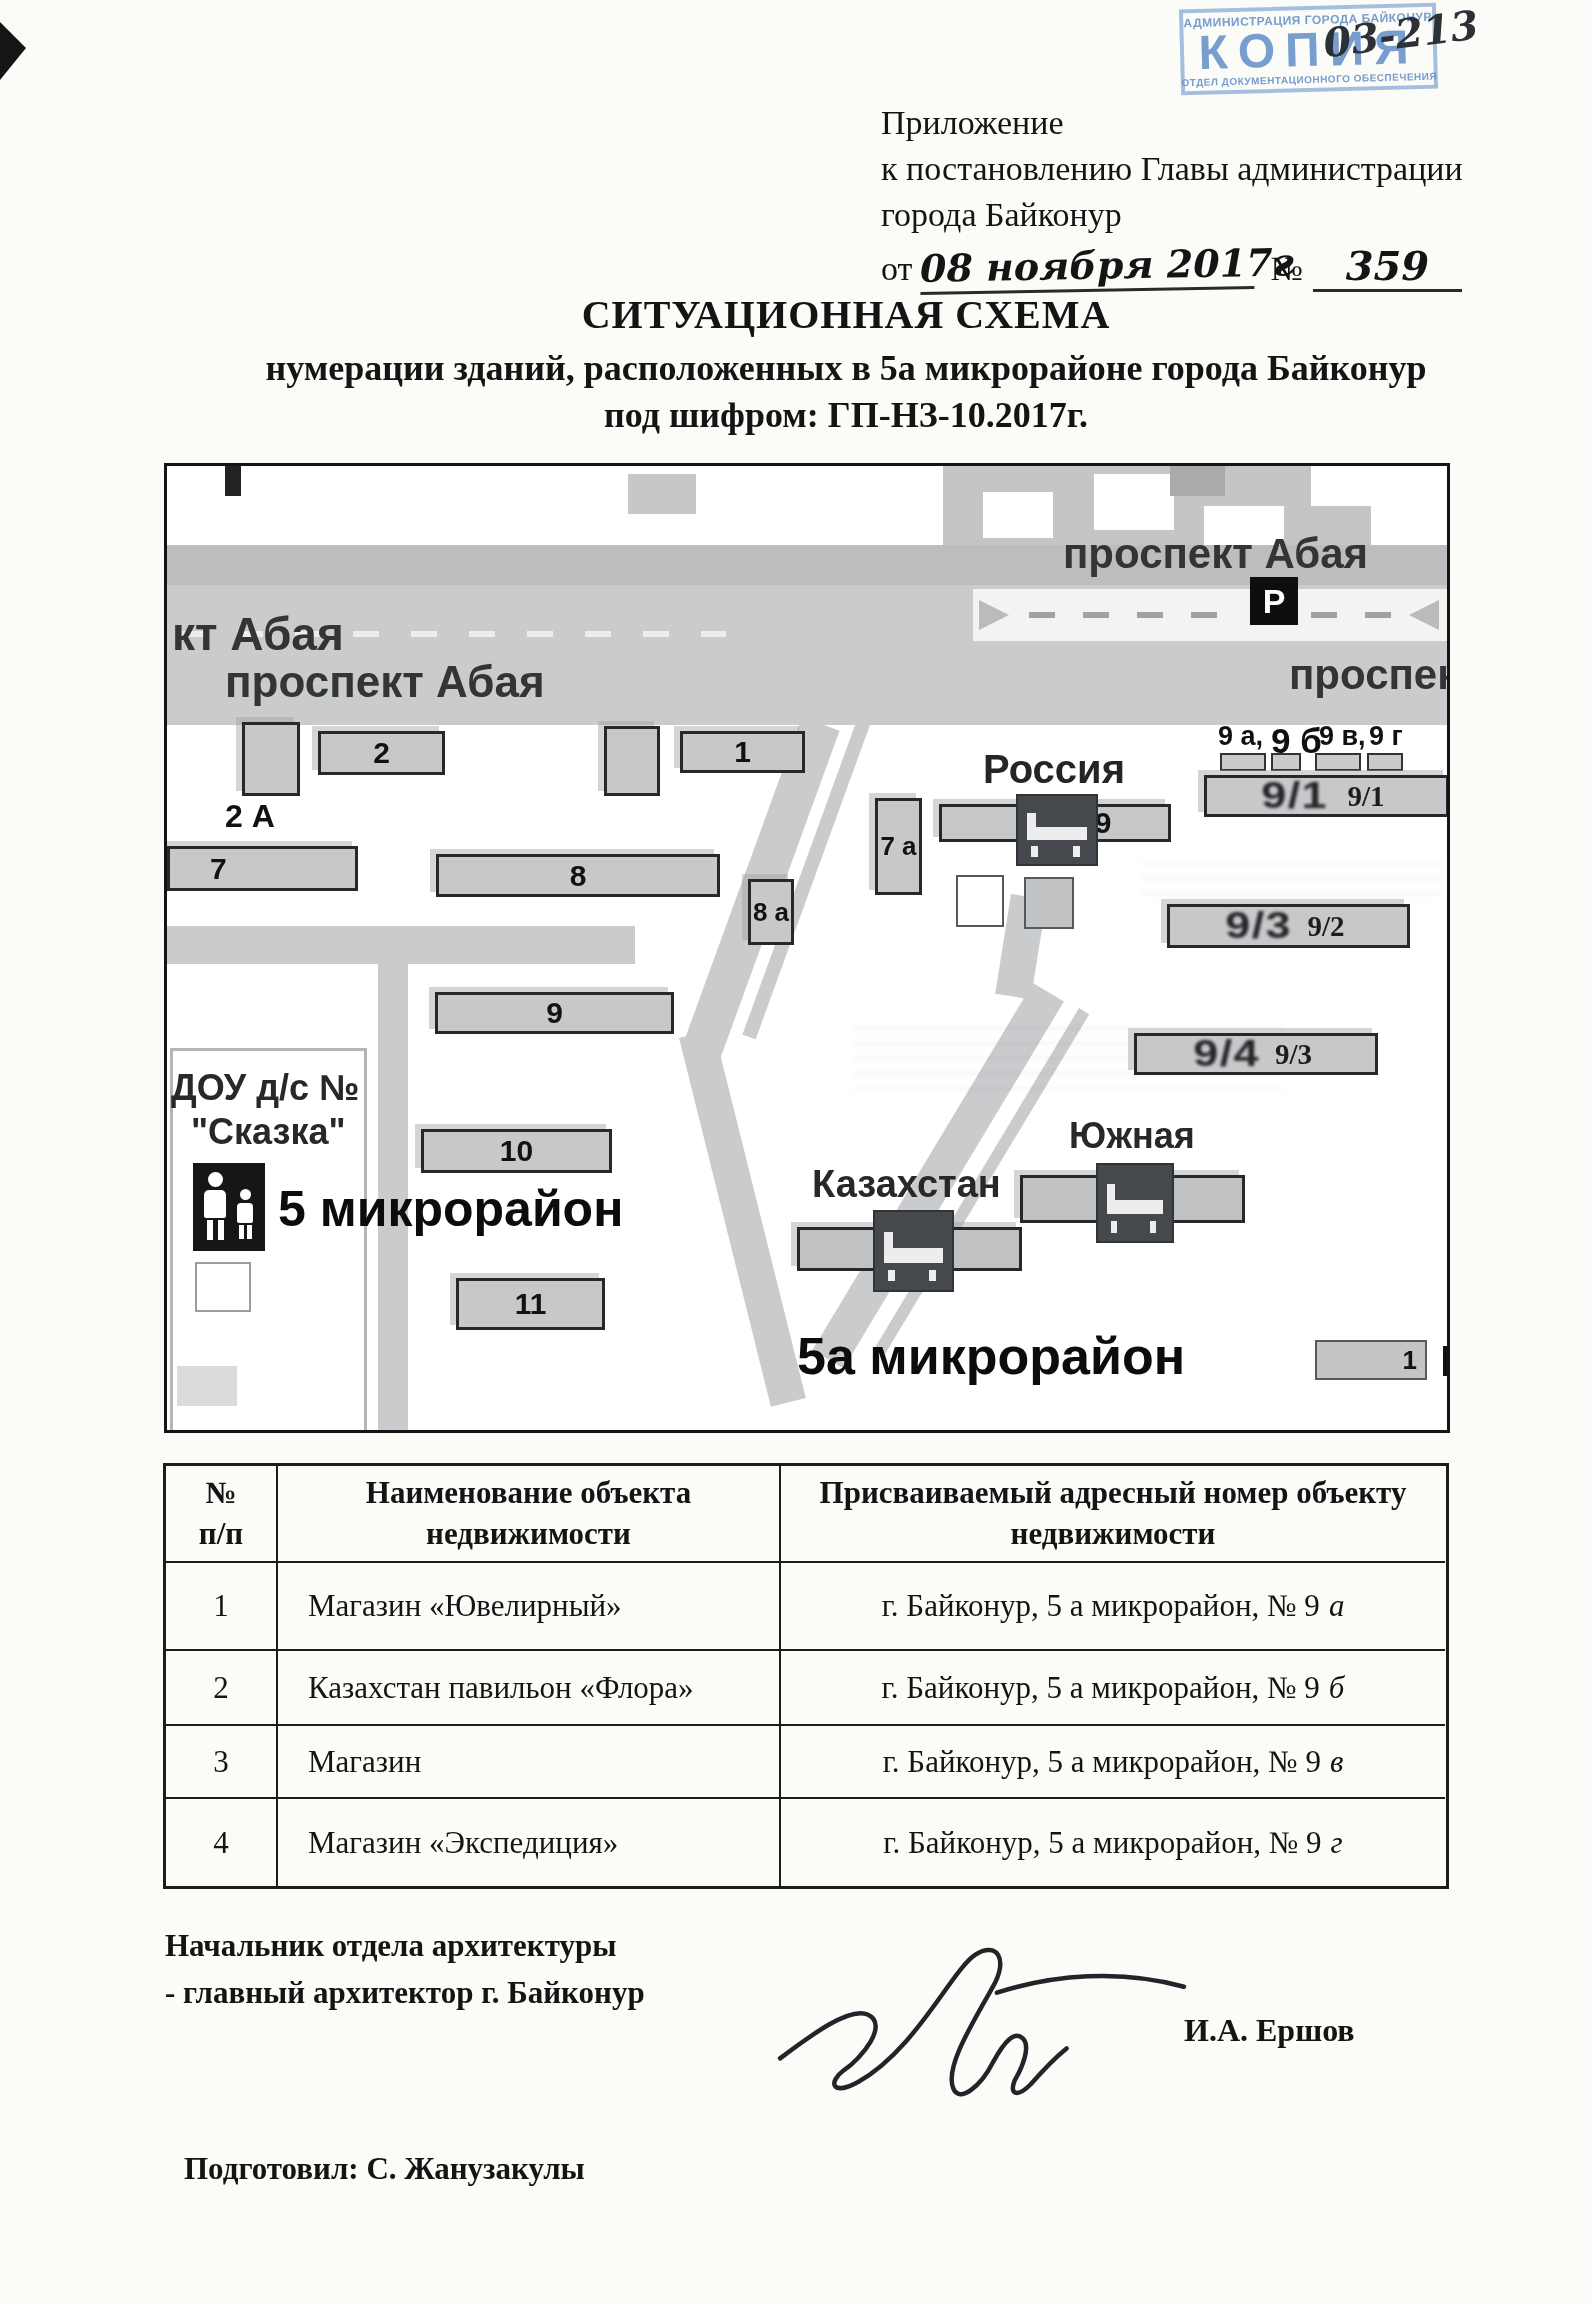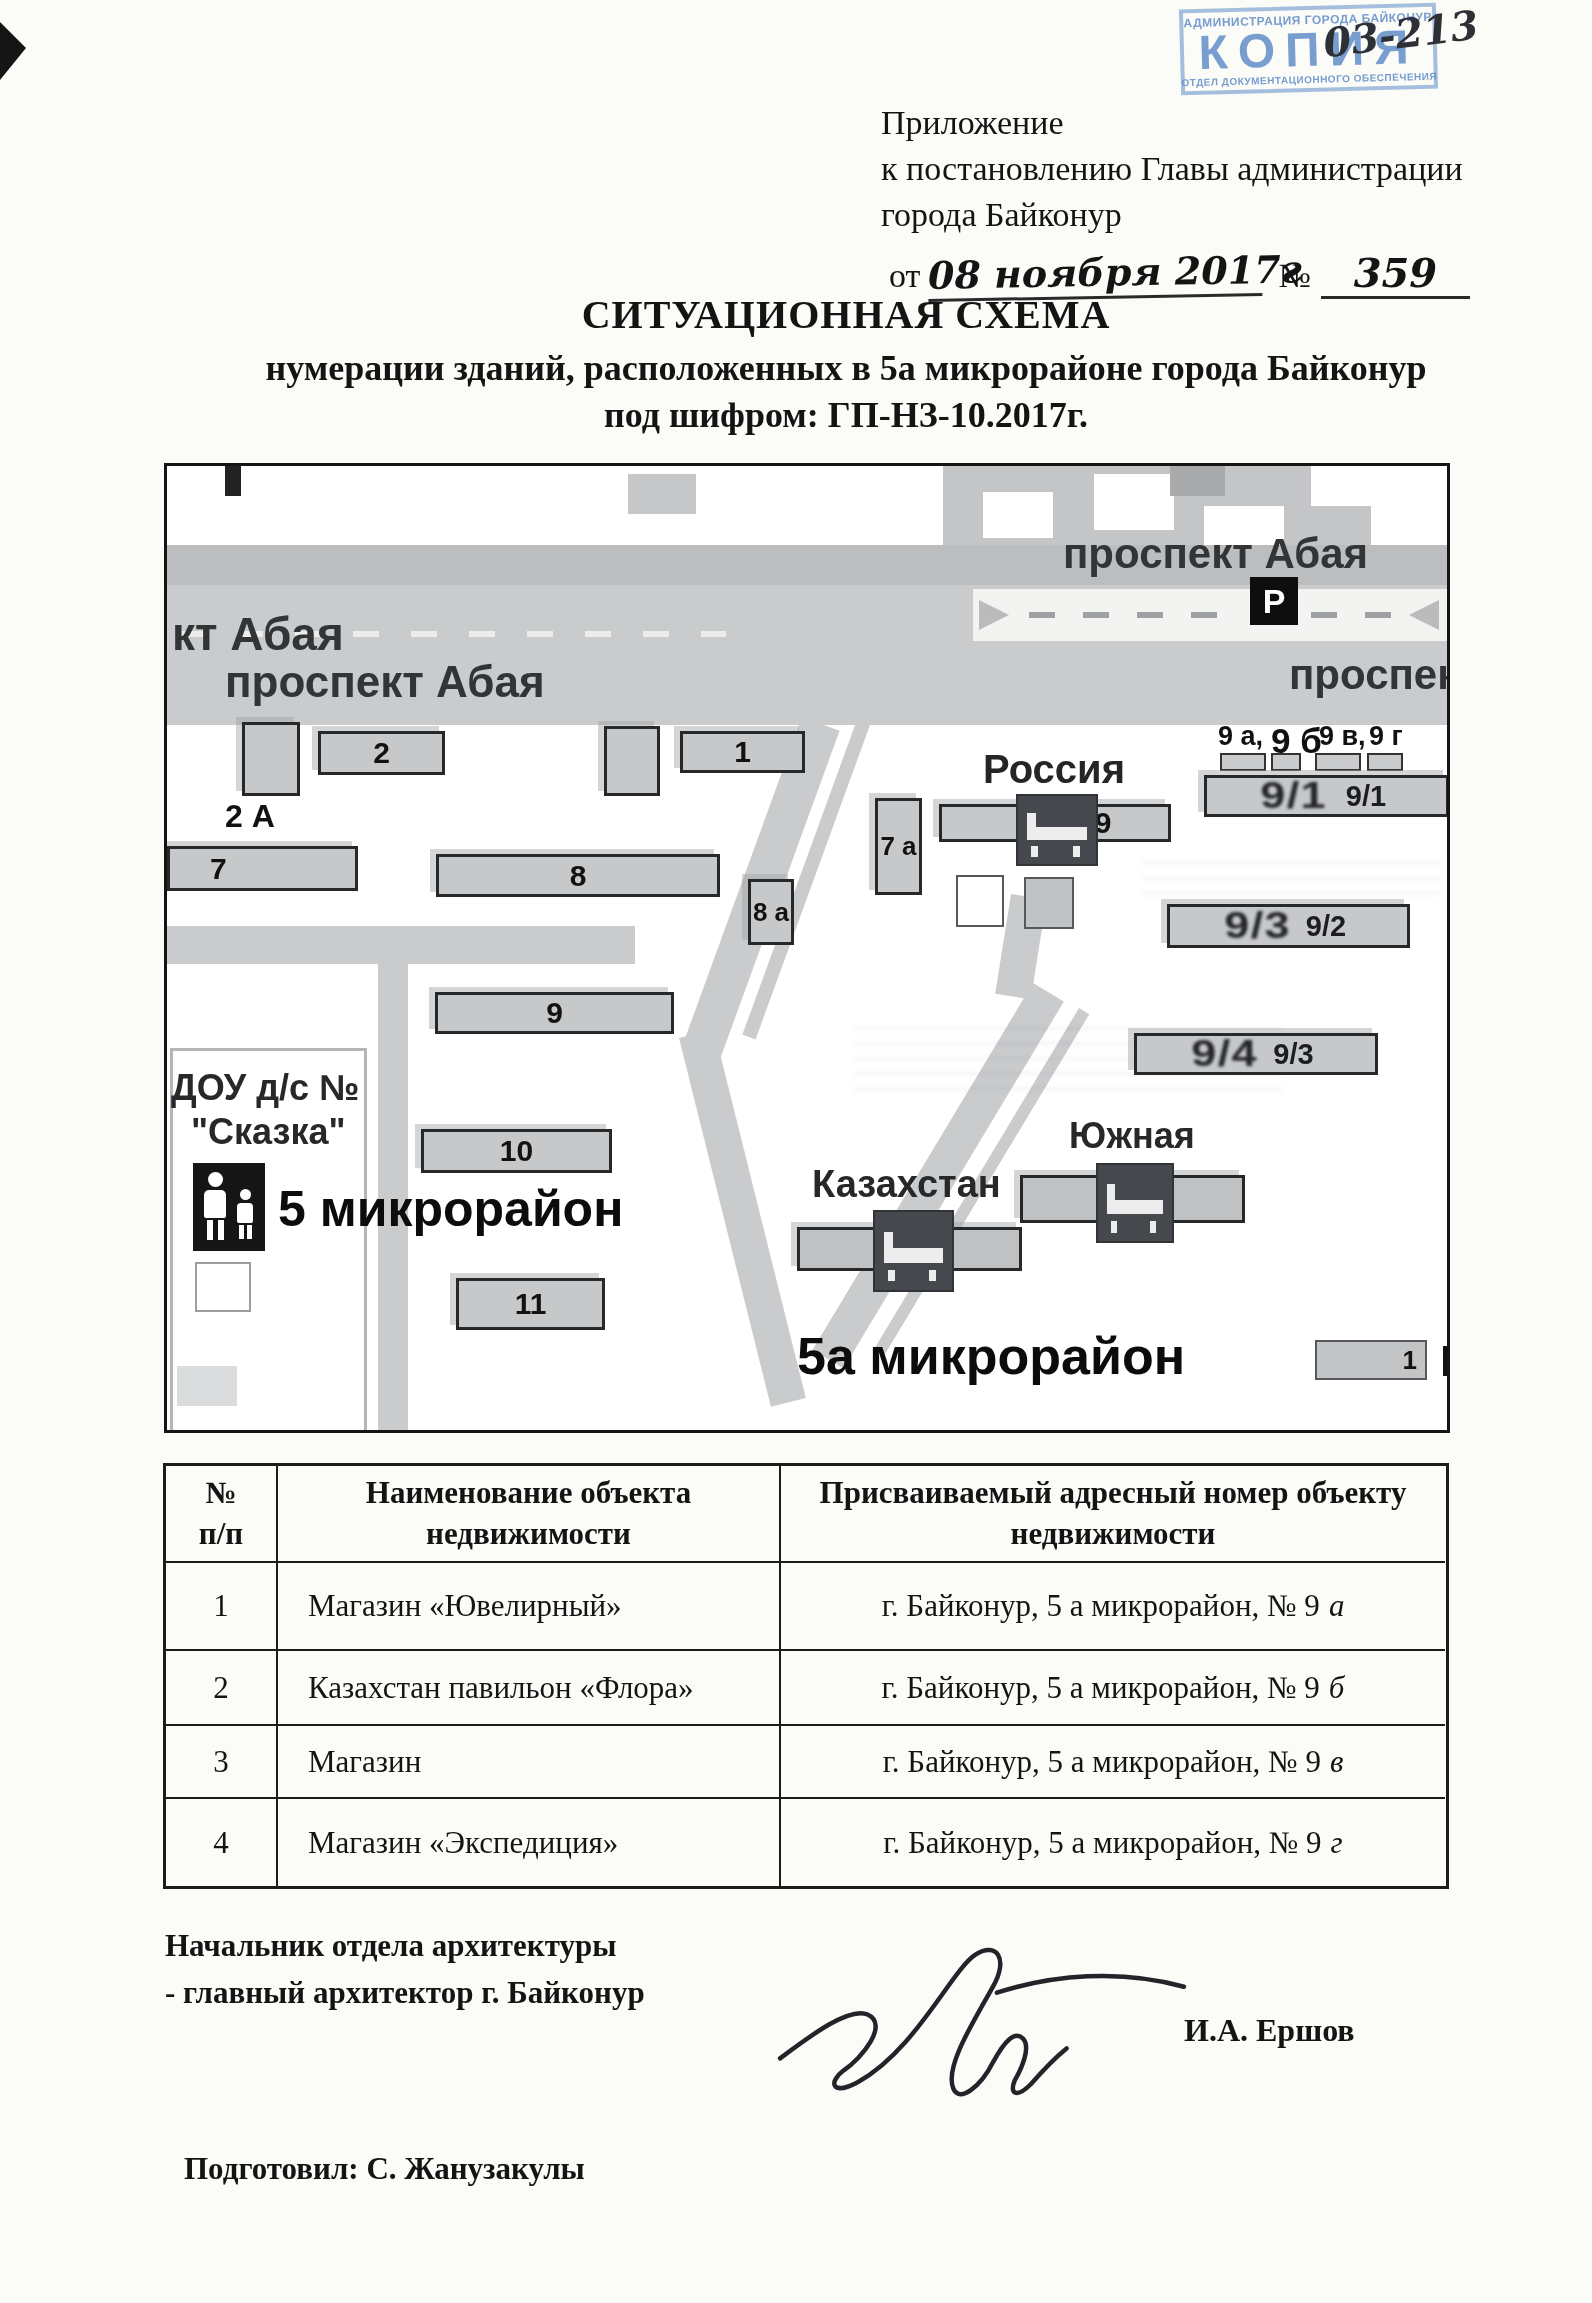--- a/index.html
+++ b/index.html
@@ -18,21 +18,21 @@
     transform:rotate(-1.5deg);display:flex;flex-direction:column;align-items:center;
     justify-content:space-between;padding:3px 4px;box-sizing:border-box;
     font-family:"Liberation Sans",sans-serif;color:rgba(96,140,200,.85);}
   .stamp-small{font-size:12px;font-weight:700;letter-spacing:0.5px;white-space:nowrap;}
   .stamp-big{font-size:48px;font-weight:700;letter-spacing:10px;line-height:.85;}
   .stamp-no{left:1323px;top:10px;font-family:"DejaVu Serif",serif;font-style:italic;
     font-weight:700;font-size:40px;color:#2e3038;transform:rotate(-7deg);}
 
   
   .hdr{left:881px;top:100px;width:597px;font-size:34px;line-height:46px;}
-  .from-line{display:flex;align-items:flex-end;margin-top:12px;justify-content:center;}
+  .from-line{display:flex;align-items:flex-end;margin-top:5px;}
   .hand{font-family:"DejaVu Serif",serif;font-style:italic;font-weight:700;}
   .u-date{width:334px;border-bottom:3px solid #2a2a2a;text-align:center;font-size:38px;
     margin-left:8px;transform:rotate(-1deg);white-space:nowrap;}
   .u-num{width:149px;border-bottom:3px solid #2a2a2a;text-align:center;font-size:40px;margin-left:10px;}
   .no-label{margin-left:16px;}
 
   
   .title{left:219px;top:291px;width:1254px;text-align:center;font-weight:700;}
   .t1{font-size:40px;letter-spacing:1px;margin-bottom:9px;}
   .t2{font-size:36px;}
@@ -46,21 +46,21 @@
   .road-dark{background:#bbbdbf;}
   .mlabel{position:absolute;font-weight:700;color:#323436;white-space:nowrap;}
   .district{color:#0c0c0c;}
   .bld{position:absolute;background:#c6c8ca;border:3px solid #26282a;box-sizing:border-box;
     display:flex;align-items:center;justify-content:center;
     font-weight:700;font-size:30px;color:#121212;
     box-shadow:-6px -5px 0 rgba(160,162,164,.45);z-index:3;}
   .bld-plain{border:2px solid #55585c;box-shadow:none;}
   .smudge{font-weight:700;font-size:36px;color:#17181a;filter:blur(1.4px);
     transform:scaleX(1.25);letter-spacing:1px;opacity:.92;}
-  .clean{font-weight:700;font-size:29px;color:#1c1d1f;}
+  .clean{font-weight:700;font-size:29px;color:#1c1d1f;font-family:Liberation Serif, serif;}
   .white-strip{position:absolute;background:#f3f3f1;z-index:2;}
   .dashes{position:absolute;height:6px;background:repeating-linear-gradient(90deg,#9fa2a5 0 26px,transparent 26px 54px);}
   .arr{position:absolute;width:0;height:0;border-top:15px solid transparent;border-bottom:15px solid transparent;}
   .p-sign{position:absolute;background:#0e0e0e;color:#fff;display:flex;align-items:center;
     justify-content:center;font-weight:700;font-size:34px;z-index:4;}
   .hotel{position:absolute;background:#45484d;border:2px solid #323336;z-index:4;}
   .hotel span{position:absolute;background:#ededed;}
   .hb{left:12%;right:12%;top:46%;height:19%;}
   .hh{left:12%;top:25%;width:11%;height:23%;}
   .hl1{left:17%;bottom:11%;width:9%;height:15%;}

